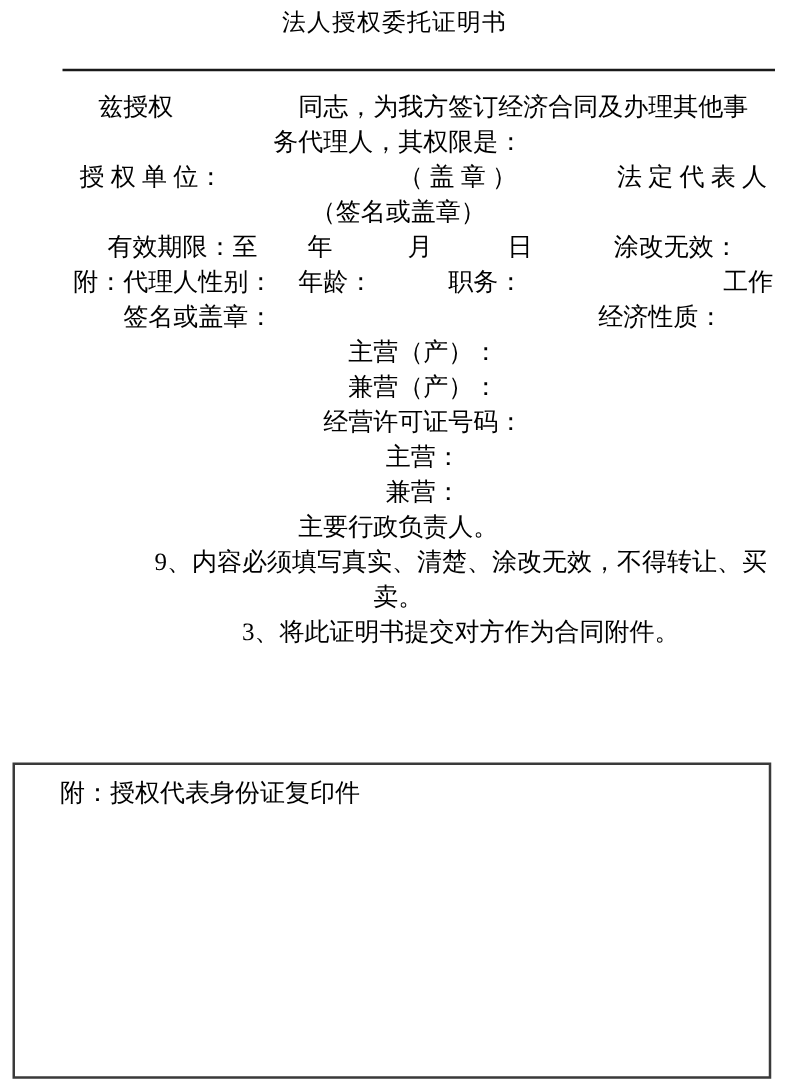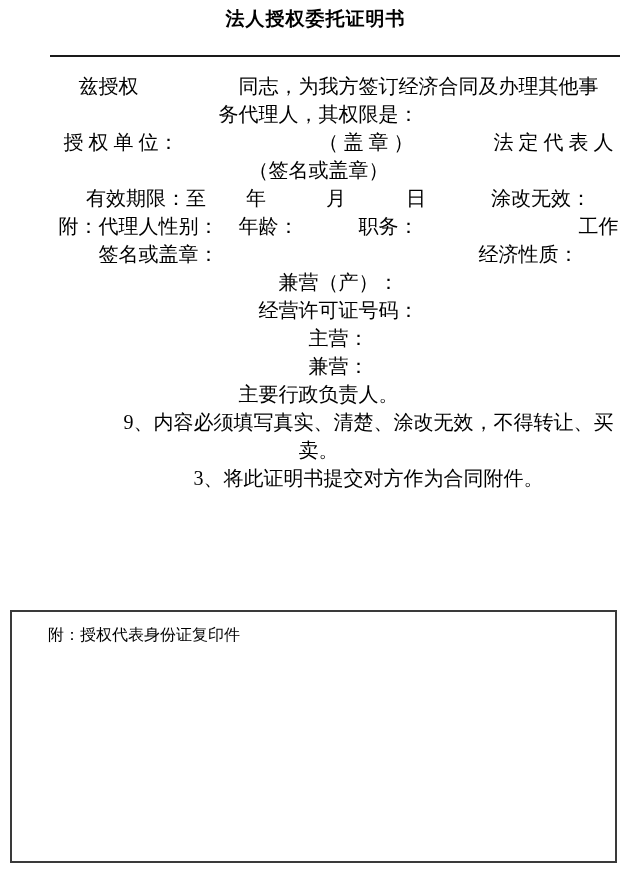--- a/index.html
+++ b/index.html
@@ -13,21 +13,21 @@
     height: 870px;
     background: #ffffff;
     color: #000000;
     font-family: "Liberation Serif", "DejaVu Serif", serif;
     overflow: hidden;
   }
   .doc-title {
     padding-top: 8px;
     text-align: center;
     font-size: 19px;
-    font-weight: bold;
+    font-weight: normal;
     letter-spacing: 1px;
     line-height: 22px;
   }
   .rule {
     margin: 25px 11px 0 50px;
     border-top: 2px solid #1a1a1a;
     height: 0;
   }
   .doc-body {
     margin: 15px 6px 0 12px;
@@ -45,21 +45,21 @@
     left: 10px;
     top: 610px;
     right: 14px;
     bottom: 7px;
     border: 2px solid #3a3a3a;
     box-sizing: border-box;
   }
   .attachment-label {
     display: block;
     padding: 10px 0 0 36px;
-    font-size: 16px;
+    font-size: 20px;
     line-height: 26px;
     white-space: pre;
   }
 </style>
 </head>
 <body>
 
 <div class="page">
 
   <div class="doc-title">法人授权委托证明书</div>
@@ -67,20 +67,21 @@
   <div class="rule"></div>
 
   <div class="doc-body">
       <div class="line">　　兹授权　　　　　同志，为我方签订经济合同及办理其他事</div>
       <div class="line">务代理人，其权限是：</div>
       <div class="line">　　授 权 单 位：　　　　　　　（ 盖 章 ）　　　　法 定 代 表 人</div>
       <div class="line">（签名或盖章）</div>
       <div class="line">　　有效期限：至　　年　　　月　　　日　　　 涂改无效：</div>
       <div class="line">　　附：代理人性别：　年龄：　　　职务：　　　　　　　　工作</div>
       <div class="line">　　签名或盖章：　　　　　　　　　　　　　经济性质：</div>
+      <div class="line">　　主营（产）：</div>
       <div class="line">　　兼营（产）：</div>
       <div class="line">　　经营许可证号码：</div>
       <div class="line">　　主营：</div>
       <div class="line">　　兼营：</div>
       <div class="line">主要行政负责人。</div>
       <div class="line">　　　　　9、内容必须填写真实、清楚、涂改无效，不得转让、买</div>
       <div class="line">卖。</div>
       <div class="line">　　　　　3、将此证明书提交对方作为合同附件。</div>
     </div>
 

